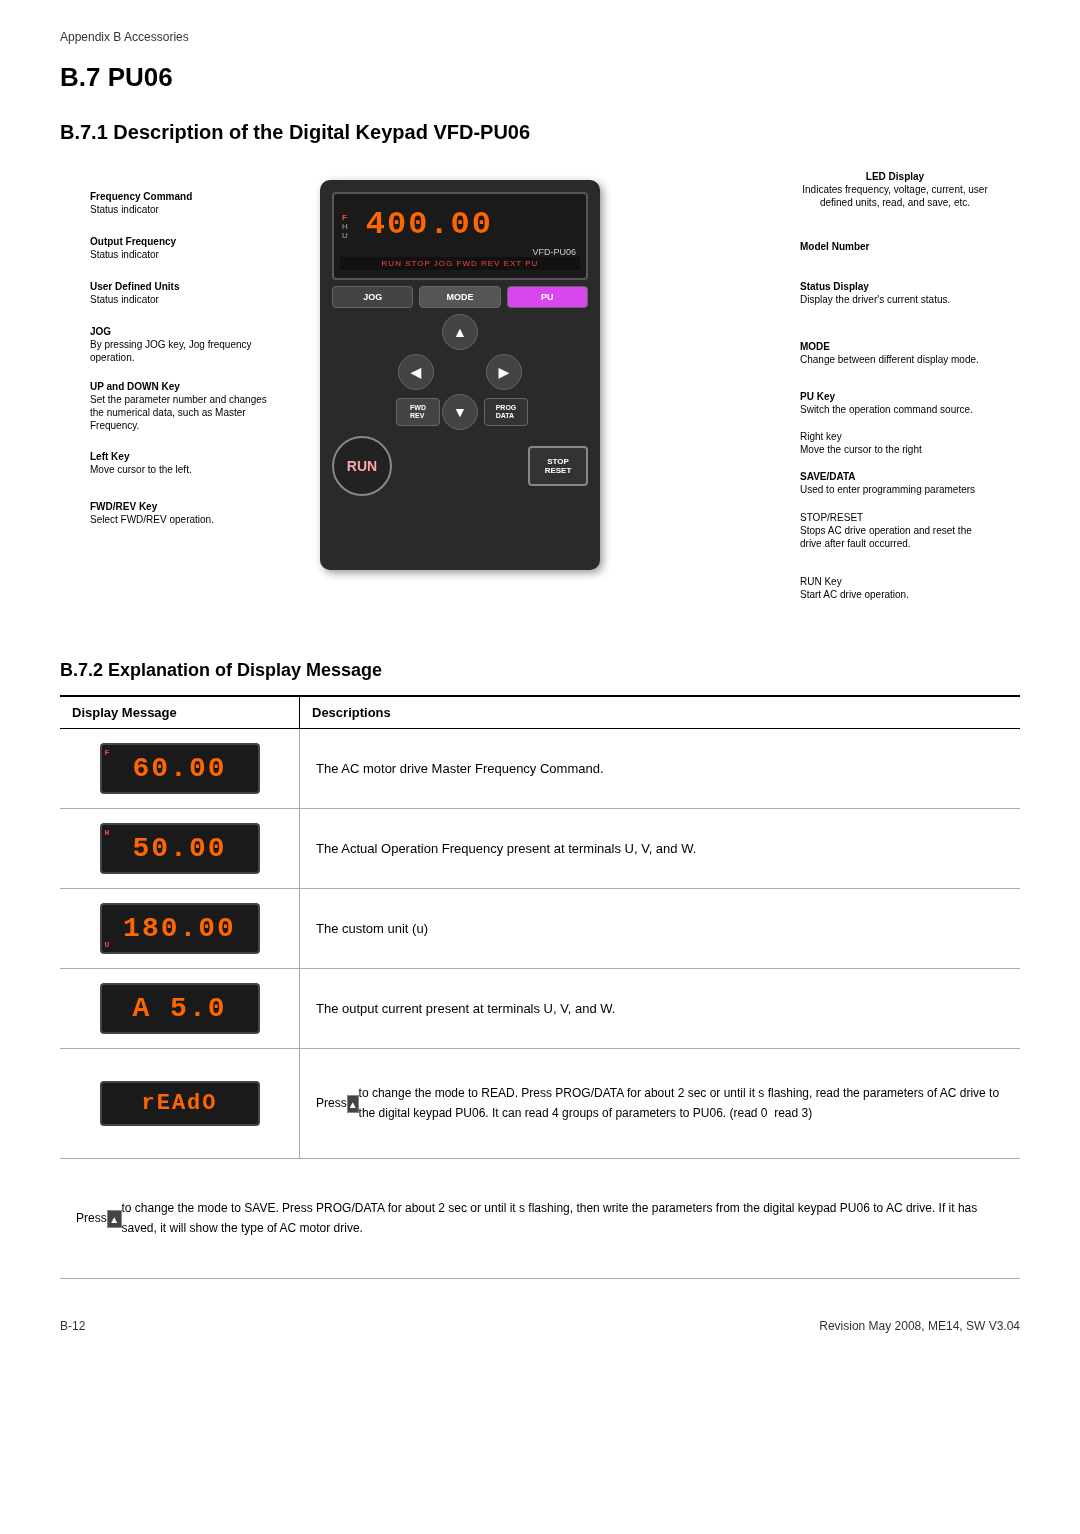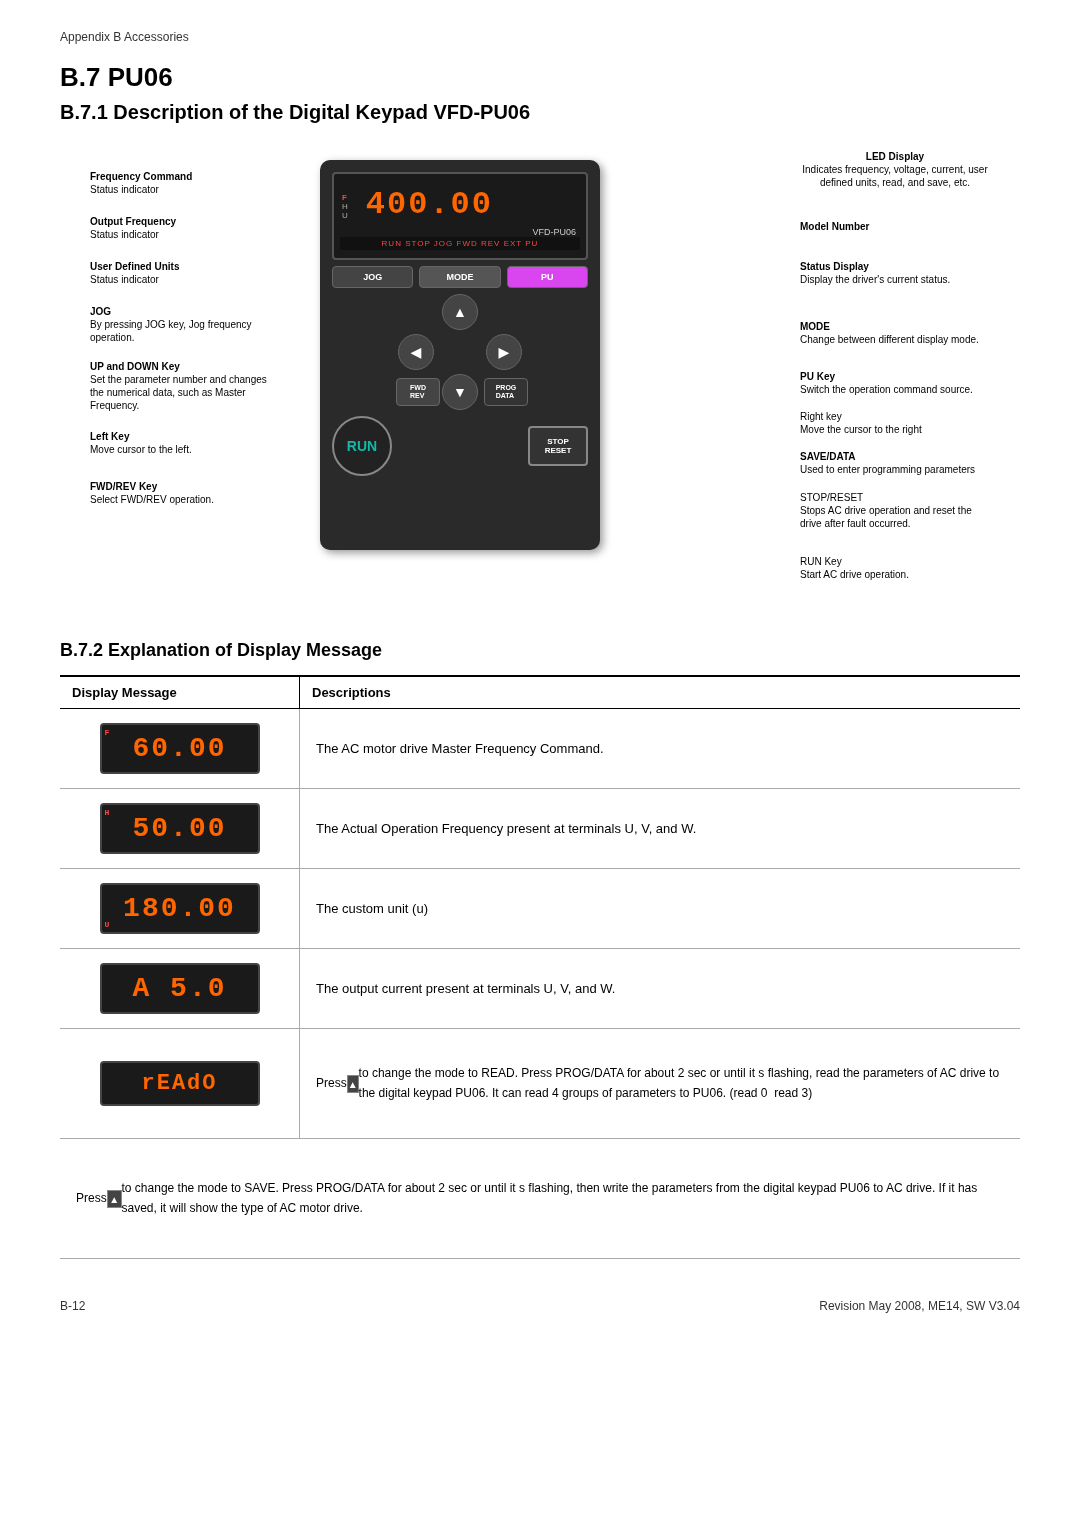--- a/index.html
+++ b/index.html
@@ -15,21 +15,21 @@
 
     .breadcrumb {
       font-size: 12px;
       color: #333;
       margin-bottom: 18px;
     }
 
     .page-title {
       font-size: 26px;
       font-weight: bold;
-      margin-bottom: 8px;
+      margin-bottom: 28px;
     }
 
     .section-title {
       font-size: 20px;
       font-weight: bold;
       margin-bottom: 16px;
     }
 
     .subsection-title {
       font-size: 18px;
@@ -155,21 +155,21 @@
     .bottom-row {
       display: flex;
       gap: 8px;
       justify-content: space-between;
       align-items: center;
       margin-top: 4px;
     }
 
     .run-btn {
       background: #222;
-      color: #14b8a6;
+      color: #fca5a5;
       border: 2px solid #888;
       border-radius: 50%;
       width: 60px;
       height: 60px;
       font-size: 14px;
       font-weight: bold;
       display: flex;
       align-items: center;
       justify-content: center;
       cursor: pointer;

